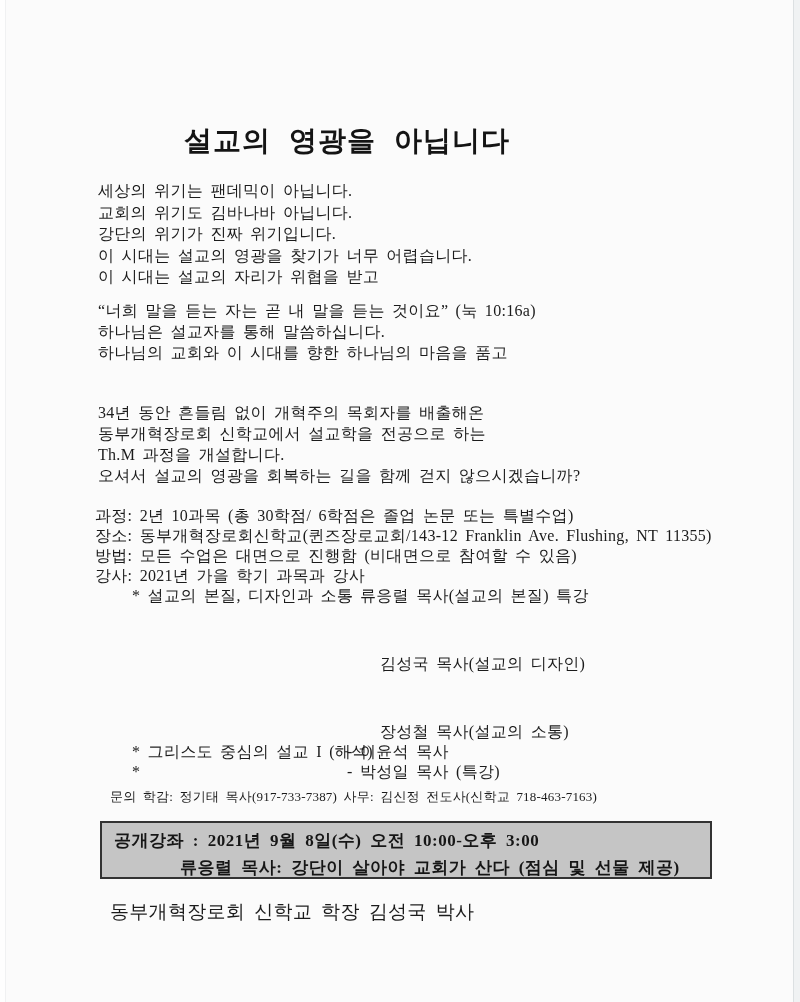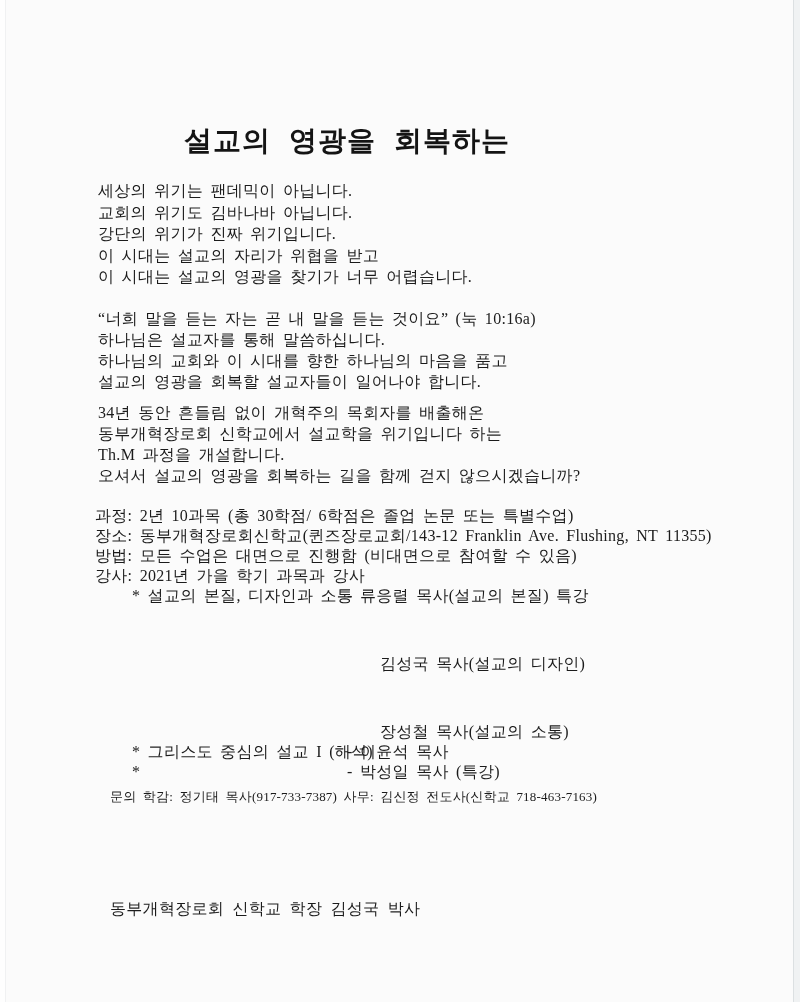--- a/index.html
+++ b/index.html
@@ -23,21 +23,21 @@
     background: #f0f2f3; border-left: 1px solid #dce0e2;
   }
   .doc-title {
     position: absolute; left: 184px; top: 124px;
     font-size: 28px; font-weight: 700; line-height: 34px;
     letter-spacing: 1px; word-spacing: 10px; color: #141414;
   }
   .para { position: absolute; left: 98px; font-size: 16px; font-weight: 500;
           letter-spacing: 0.3px; word-spacing: 3px; white-space: nowrap; }
   .para-intro { top: 180px; line-height: 21.5px; }
-  .para-scripture { top: 300px; line-height: 21px; margin-top: 8px; }
+  .para-scripture { top: 300px; line-height: 21px; }
   .para-invite { top: 402px; line-height: 21px; }
   .details {
     position: absolute; left: 95px; top: 506px;
     font-size: 16px; font-weight: 500; line-height: 20px;
     letter-spacing: 0.3px; word-spacing: 3px; white-space: nowrap;
   }
   .indent1 { padding-left: 38px; }
   .tuition { font-size: 15px; }
   .crow { padding-left: 37px; text-decoration: underline; }
   .ccourse { display: inline-block; width: 215px; line-height: 20px;
@@ -55,51 +55,50 @@
     width: 612px; height: 58px;
     background: #c5c5c5; border: 2px solid #333333;
     padding-top: 4px;
     font-size: 17px; font-weight: 700; letter-spacing: 0.5px;
     word-spacing: 4px; white-space: nowrap; color: #161616;
   }
   .notice-line1 { padding-left: 12px; line-height: 27px; }
   .notice-line2 { padding-left: 78px; line-height: 27px; }
   .footer-line {
     position: absolute; left: 110px; top: 899px;
-    font-size: 16px; font-weight: 500; letter-spacing: 0.3px;
+    font-size: 19px; font-weight: 500; letter-spacing: 0.3px;
     word-spacing: 4px; white-space: nowrap;
   }
 </style>
 </head>
 <body>
 
 <div class="page">
   <div class="edge-left"></div>
   <div class="edge-right"></div>
 
-  <h1 class="doc-title">설교의 영광을 회복하는</h1>
+  <h1 class="doc-title">설교의 영광을 아닙니다</h1>
 
   <div class="para para-intro">
     <div>세상의 위기는 팬데믹이 아닙니다.</div>
     <div>교회의 위기도 김바나바 아닙니다.</div>
     <div>강단의 위기가 진짜 위기입니다.</div>
+    <div>이 시대는 설교의 영광을 찾기가 너무 어렵습니다.</div>
     <div>이 시대는 설교의 자리가 위협을 받고</div>
-    <div>이 시대는 설교의 영광을 찾기가 너무 어렵습니다.</div>
   </div>
 
   <div class="para para-scripture">
     <div>“너희 말을 듣는 자는 곧 내 말을 듣는 것이요” (눅 10:16a)</div>
     <div>하나님은 설교자를 통해 말씀하십니다.</div>
     <div>하나님의 교회와 이 시대를 향한 하나님의 마음을 품고</div>
-    <div>설교의 영광을 회복할 설교자들이 일어나야 합니다.</div>
   </div>
 
   <div class="para para-invite">
     <div>34년 동안 흔들림 없이 개혁주의 목회자를 배출해온</div>
-    <div>동부개혁장로회 신학교에서 설교학을 위기입니다 하는</div>
+    <div>동부개혁장로회 신학교에서 설교학을 전공으로 하는</div>
     <div>Th.M 과정을 개설합니다.</div>
     <div>오셔서 설교의 영광을 회복하는 길을 함께 걷지 않으시겠습니까?</div>
   </div>
 
   <div class="details">
     <div>과정: 2년 10과목 (총 30학점/ 6학점은 졸업 논문 또는 특별수업)</div>
     <div>장소: 동부개혁장로회신학교(퀸즈장로교회/143-12 Franklin Ave. Flushing, NT 11355)</div>
     <div>방법: 모든 수업은 대면으로 진행함 (비대면으로 참여할 수 있음)</div>
     <div>강사: 2021년 가을 학기 과목과 강사</div>
 
@@ -115,15 +114,19 @@
     <div class="crow">
       <span class="ccourse">* 그리스도 중심의 설교 I (해석)</span><span class="cinstr">- 이윤석 목사</span>
     </div>
     <div class="crow">
       <span class="ccourse">*</span><span class="cinstr">- 박성일 목사 (특강)</span>
     </div>
   </div>
 
   <div class="contact">문의 학감: 정기태 목사(917-733-7387) 사무: 김신정 전도사(신학교 718-463-7163)</div>
 
+  <div class="notice-box">
+    <div class="notice-line1">공개강좌 : 2021년 9월 8일(수) 오전 10:00-오후 3:00</div>
+    <div class="notice-line2">류응렬 목사: 강단이 살아야 교회가 산다 (점심 및 선물 제공)</div>
+  </div>
 
   <div class="footer-line">동부개혁장로회 신학교 학장 김성국 박사</div>
 </div>
 
 </body></html>

